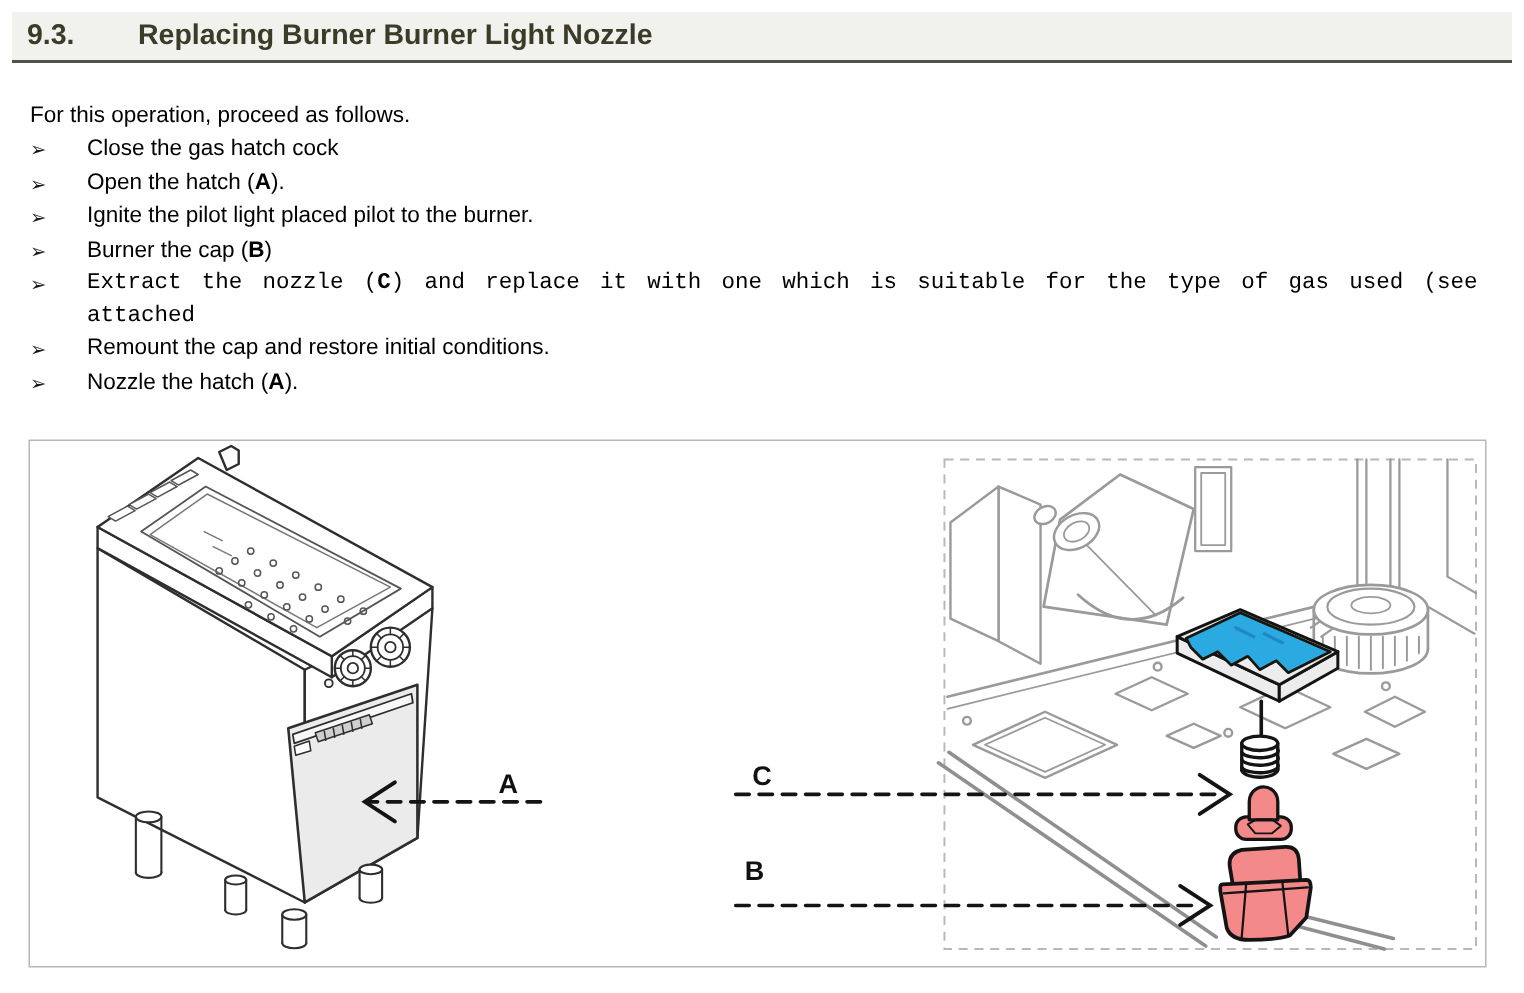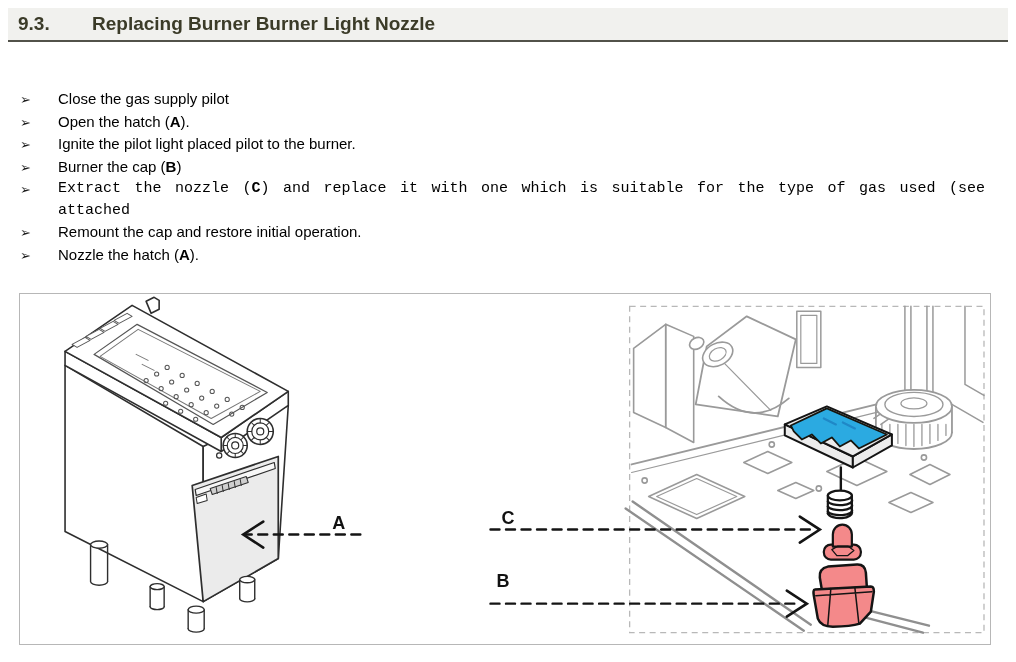--- a/index.html
+++ b/index.html
@@ -34,25 +34,26 @@
 </head>
 <body>
 
 <div class="page">
 
   <div class="header-bar">
     <span class="header-num">9.3.</span>
     <span class="header-title">Replacing Burner Burner Light Nozzle</span>
   </div>
 
+  <p class="intro">For this operation, proceed as follows.</p>
 
   <ul class="instruction-list">
       <li>
         <span class="bullet">➢</span>
-        <span class="li-text"><span><span>Close the gas supply pilot</span><b></b><span></span></span></span>
+        <span class="li-text"><span><span>Close the gas hatch cock</span><b></b><span></span></span></span>
       </li>
       <li>
         <span class="bullet">➢</span>
         <span class="li-text"><span><span>Open the hatch (</span><b>A</b><span>).</span></span></span>
       </li>
       <li>
         <span class="bullet">➢</span>
         <span class="li-text"><span><span>Ignite the pilot light placed pilot to the burner.</span><b></b><span></span></span></span>
       </li>
       <li>
@@ -60,21 +61,21 @@
         <span class="li-text"><span><span>Burner the cap (</span><b>B</b><span>)</span></span></span>
       </li>
       <li>
         <span class="bullet">➢</span>
         <span class="li-text">
           <div class="jline"><span>Extract the nozzle (</span><b>C</b><span>) and replace it with one which is suitable for the type of gas used (see attached</span></div>
         </span>
       </li>
       <li>
         <span class="bullet">➢</span>
-        <span class="li-text"><span><span>Remount the cap and restore initial operation.</span><b></b><span></span></span></span>
+        <span class="li-text"><span><span>Remount the cap and restore initial conditions.</span><b></b><span></span></span></span>
       </li>
       <li>
         <span class="bullet">➢</span>
         <span class="li-text"><span><span>Nozzle the hatch (</span><b>A</b><span>).</span></span></span>
       </li>
     </ul>
 
   <div class="figure-box">
     <svg viewBox="0 0 969 349">
 

